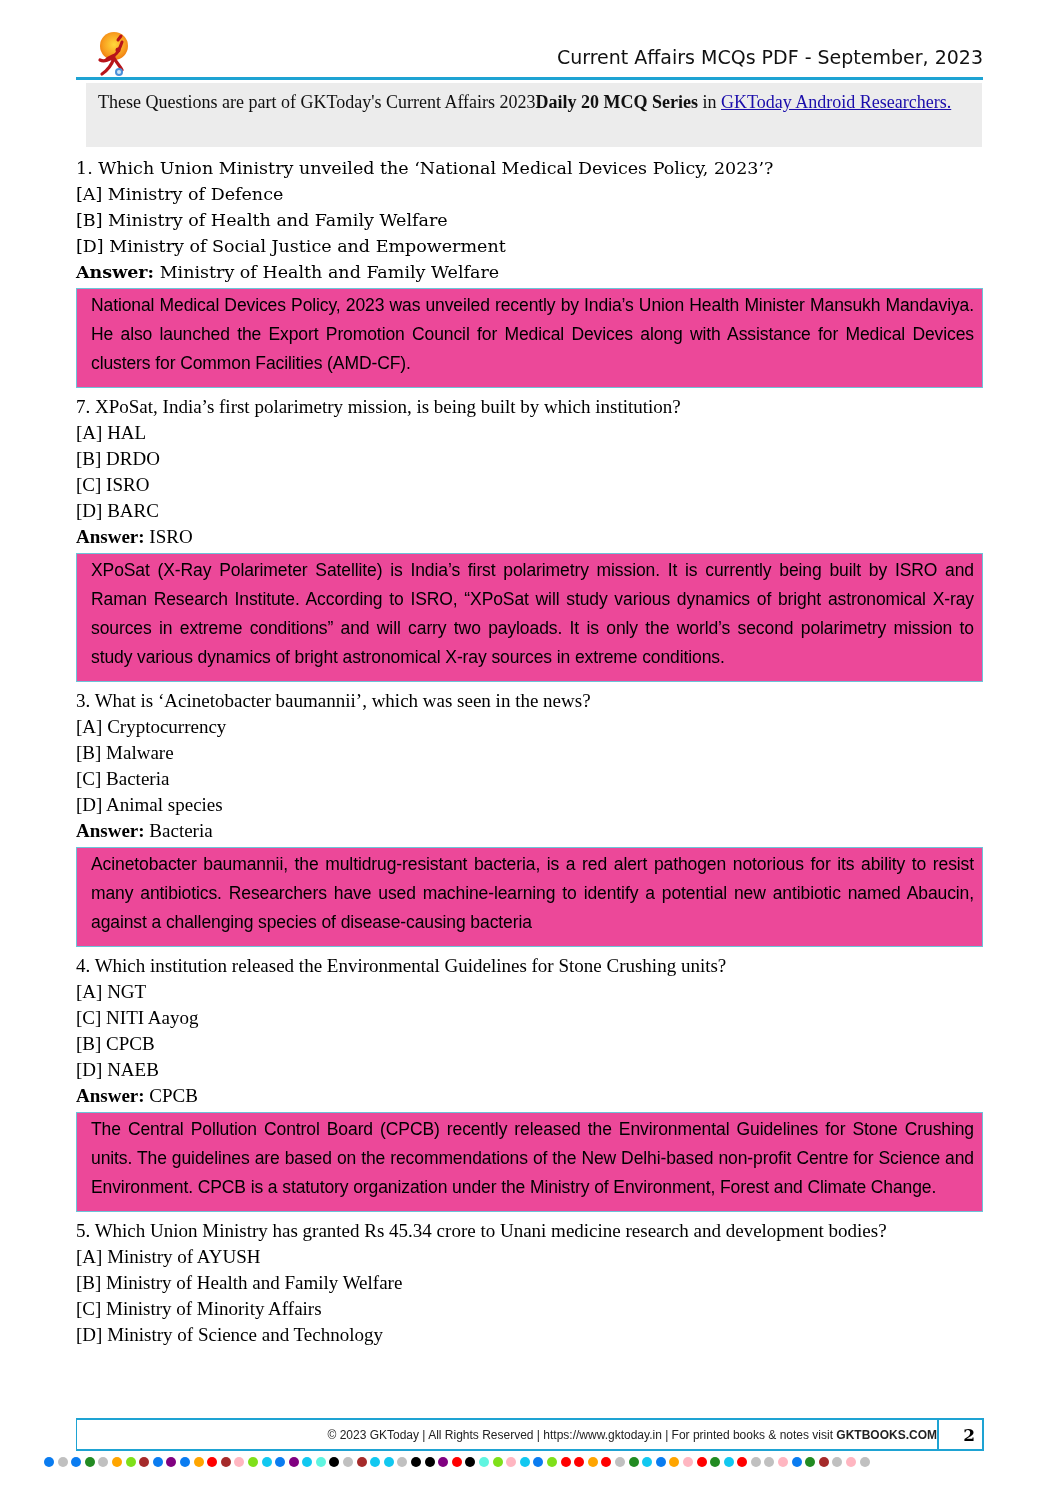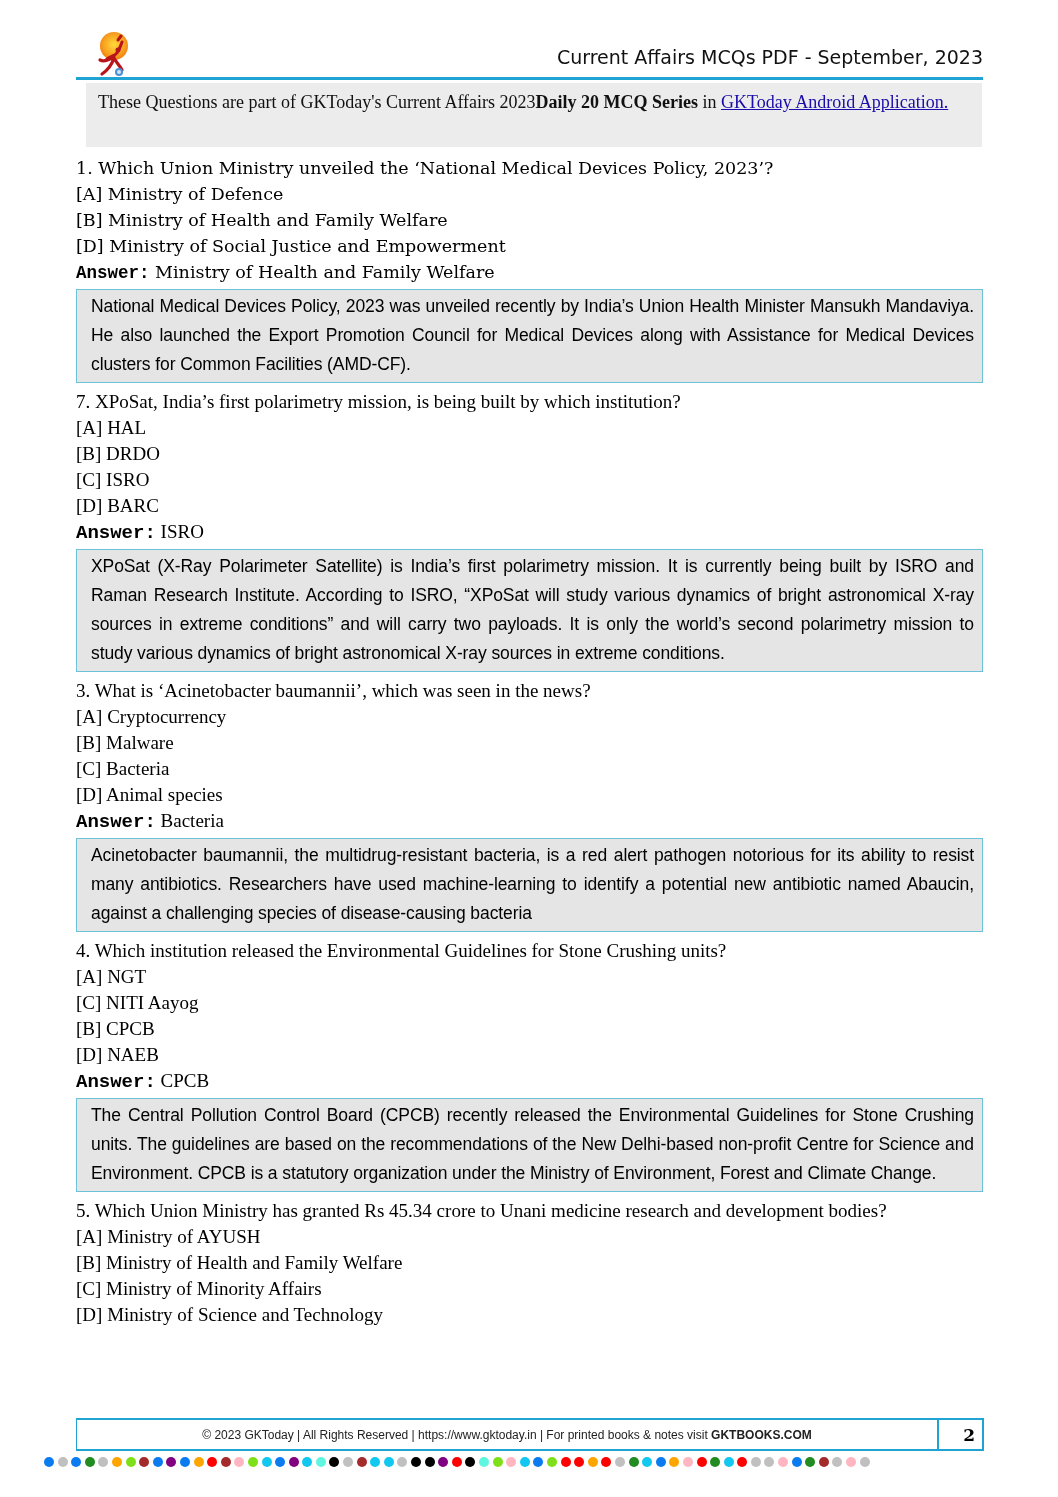--- a/index.html
+++ b/index.html
@@ -10,26 +10,26 @@
     .header-title { position: absolute; right: 0; top: 18px; font-family: "DejaVu Sans", sans-serif; font-size: 19px; color: #111; letter-spacing: 0; }
     .header-rule { position: absolute; left: 76px; top: 77px; width: 907px; height: 3px; background: #1ea3d3; }
 
     .intro { position: absolute; left: 86px; top: 83px; width: 896px; height: 64px; background: #ececec; box-sizing: border-box; padding: 7px 12px 0 12px; font-family: "Liberation Serif", serif; font-size: 18px; line-height: 24px; color: #111; }
     .intro b { font-family: "Liberation Serif", serif; font-weight: bold; }
     .intro a { color: #1a0dab; text-decoration: underline; }
 
     .content { position: absolute; left: 76px; top: 155px; width: 907px; }
     .line { font-family: "DejaVu Serif", serif; font-size: 17.5px; line-height: 26px; white-space: nowrap; }
     .q-line { white-space: normal; }
-    .answer b { font-weight: bold; font-family: Liberation Mono, monospace; }
-    .explain { border: 1px solid #6cc3d9; background: #e5e5e5; box-sizing: border-box; margin: 3px 0 6px 0; padding: 2px 8px 3px 14px; font-family: "Liberation Sans", sans-serif; font-size: 17.5px; line-height: 29px; text-align: justify; letter-spacing: -0.1px; }
+    .answer b { font-weight: bold; }
+    .explain { border: 1px solid #6cc3d9; background: #ec4899; box-sizing: border-box; margin: 3px 0 6px 0; padding: 2px 8px 9px 14px; font-family: "Liberation Sans", sans-serif; font-size: 17.5px; line-height: 29px; text-align: justify; letter-spacing: -0.1px; }
     .condensed { font-family: "Liberation Serif", serif; font-size: 19px; }
 
     .footer { position: absolute; left: 76px; top: 1418px; width: 907px; height: 33px; border-top: 2px solid #1ea3d3; border-bottom: 2px solid #1ea3d3; border-left: 1px solid #1ea3d3; box-sizing: border-box; }
-    .footer-text { position: absolute; left: 0; width: 860px; top: 8px; text-align: center; font-family: "Liberation Sans", sans-serif; font-size: 12px; color: #222; }
+    .footer-text { position: absolute; left: 0; width: 860px; top: 8px; text-align: right; font-family: "Liberation Sans", sans-serif; font-size: 12px; color: #222; }
     .footer-text b { font-weight: bold; }
     .footer-divider { position: absolute; left: 860px; top: -2px; width: 2px; height: 33px; background: #1ea3d3; }
     .footer-right-border { position: absolute; right: -1px; top: -2px; width: 2px; height: 33px; background: #1ea3d3; }
     .page-num { position: absolute; right: 8px; top: 5px; font-family: "DejaVu Serif", serif; font-weight: bold; font-size: 17px; }
 
     .dots { position: absolute; left: 44px; top: 1457px; display: flex; gap: 3.6px; }
     .dot { width: 10px; height: 10px; border-radius: 50%; }
   </style>
 </head>
 <body>
@@ -50,21 +50,21 @@
       <circle cx="26" cy="20" r="2.5" fill="#b8141a"></circle>
       <circle cx="27" cy="42" r="4" fill="#4a90d9"></circle>
       <circle cx="27" cy="42" r="2" fill="#cfe4f7"></circle>
     </svg>
   </div>
   <div class="header-title">Current Affairs MCQs PDF - September, 2023</div>
 </div>
 <div class="header-rule"></div>
 
 <div class="intro">
-  <span>These Questions are part of GKToday's Current Affairs 2023</span><b>Daily 20 MCQ Series</b><span> in </span><a href="#">GKToday Android Application.</a>
+  <span>These Questions are part of GKToday's Current Affairs 2023</span><b>Daily 20 MCQ Series</b><span> in </span><a href="#">GKToday Android Researchers.</a>
 </div>
 
 <div class="content">
 
   <div>
     <div class="line q-line">1. Which Union Ministry unveiled the ‘National Medical Devices Policy, 2023’?</div>
     <div class="line">[A] Ministry of Defence</div>
     <div class="line">[B] Ministry of Health and Family Welfare</div>
     <div class="line">[D] Ministry of Social Justice and Empowerment</div>
     <div class="line answer"><b>Answer:</b> <span>Ministry of Health and Family Welfare</span></div>

